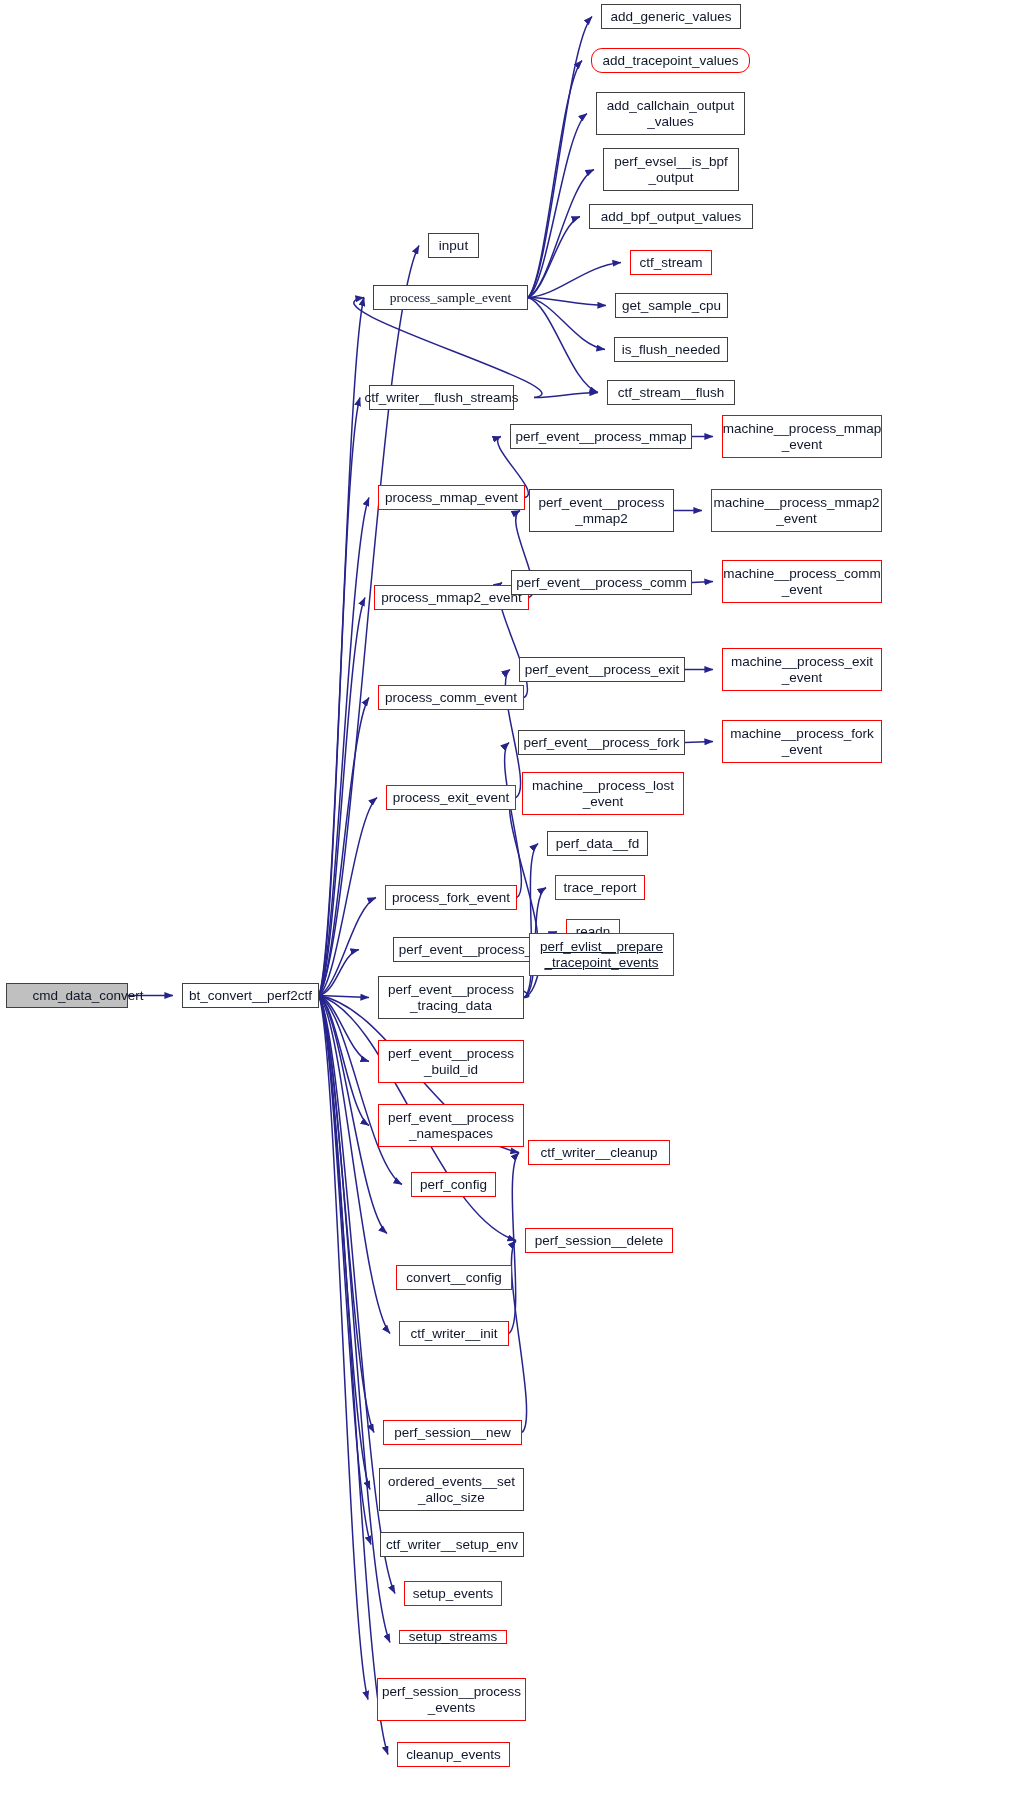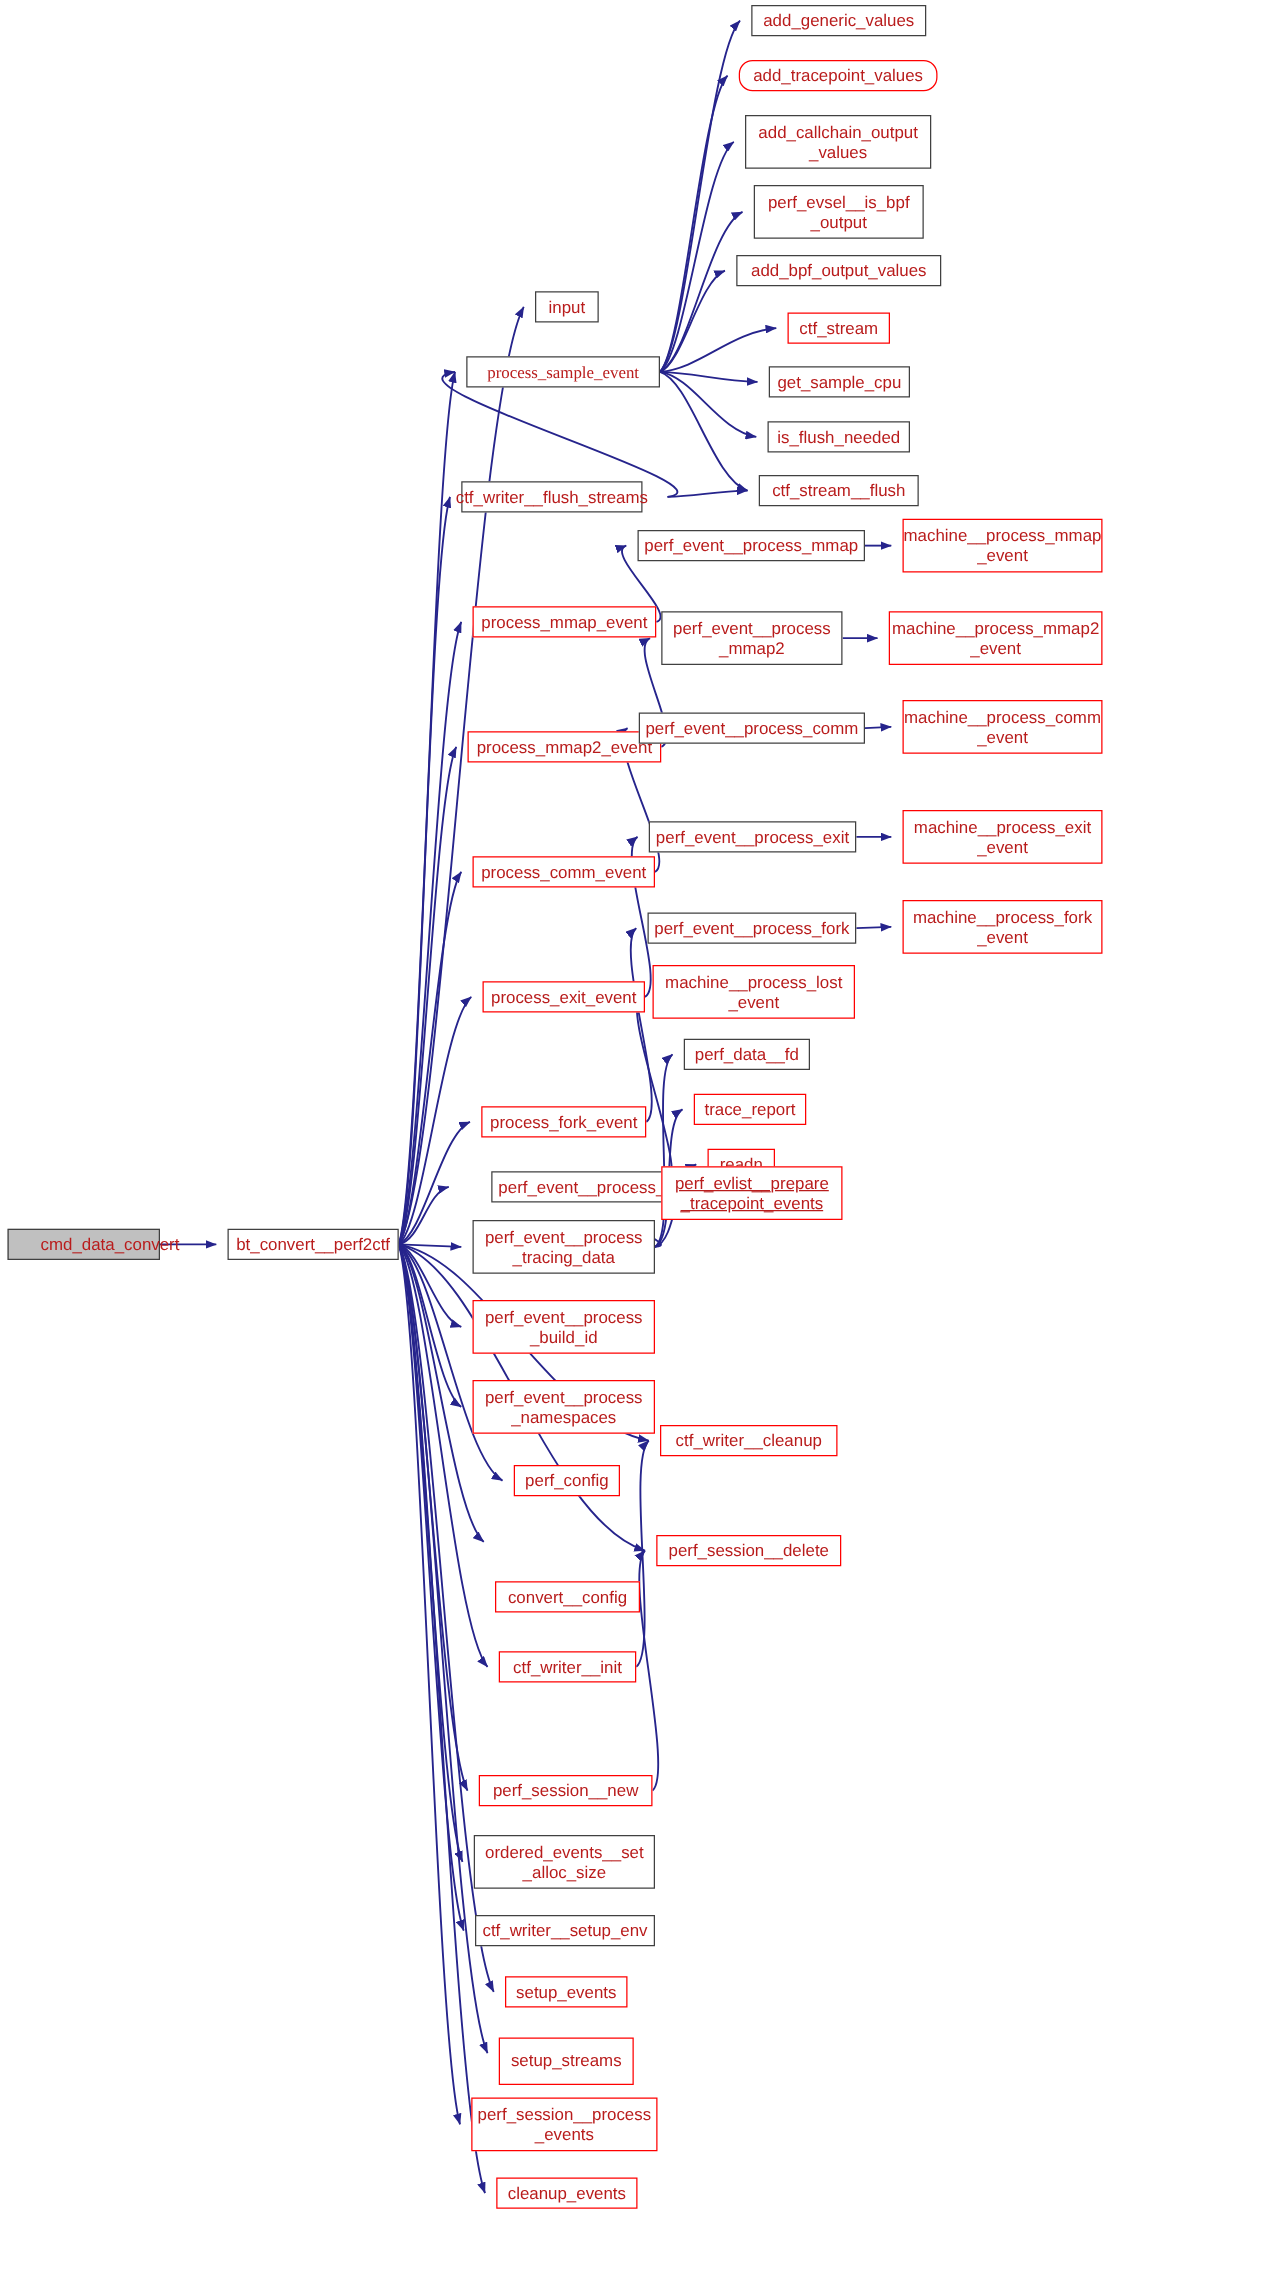--- a/index.html
+++ b/index.html
@@ -2,21 +2,21 @@
 <html><head>
 <meta charset="utf-8">
 <style>
   html,body{margin:0;padding:0;background:#ffffff;}
   body{width:1013px;height:1817px;position:relative;
        font-family:"Liberation Sans","DejaVu Sans",sans-serif;}
   #canvas{position:absolute;left:0;top:0;width:1013px;height:1817px;overflow:hidden;}
   svg#edges{position:absolute;left:0;top:0;width:1013px;height:1817px;pointer-events:none;}
   .node{position:absolute;box-sizing:border-box;display:flex;align-items:center;
         justify-content:center;text-align:center;line-height:1.12;
-        font-size:13.5px;color:#b91c1c;background:#ffffff;white-space:pre-line;}
+        font-size:13.5px;color:#0f172a;background:#ffffff;white-space:pre-line;}
   .node.black{border:1.4px solid #404040;}
   .node.red{border:1.4px solid #ff0000;}
   .node.root{border:1.4px solid #404040;background:#c0c0c0;padding-left:42px;}
   .node span{display:block;padding:0 4px;}
 </style>
 </head>
 <body>
 
 <div id="canvas">
   <svg id="edges" viewBox="0 0 1013 1817">
@@ -100,21 +100,21 @@
       <div class="node red" style="left: 378px; top: 1104px; width: 146px; height: 43px;"><span>perf_event__process
 _namespaces</span></div>
       <div class="node red" style="left: 411px; top: 1172px; width: 85px; height: 25px;"><span>perf_config</span></div>
       <div class="node red" style="left: 396px; top: 1221px; width: 116px; height: 25px; margin-top: 44px;"><span>convert__config</span></div>
       <div class="node red" style="left: 399px; top: 1321px; width: 110px; height: 25px;"><span>ctf_writer__init</span></div>
       <div class="node red" style="left: 383px; top: 1420px; width: 139px; height: 25px;"><span>perf_session__new</span></div>
       <div class="node black" style="left: 379px; top: 1468px; width: 145px; height: 43px;"><span>ordered_events__set
 _alloc_size</span></div>
       <div class="node black" style="left: 380px; top: 1532px; width: 144px; height: 25px;"><span>ctf_writer__setup_env</span></div>
       <div class="node red" style="left: 404px; top: 1581px; width: 98px; height: 25px;"><span>setup_events</span></div>
-      <div class="node red" style="left: 399px; top: 1630px; width: 108px; height: 38px; align-items: center;"><span>setup_streams</span></div>
+      <div class="node red" style="left: 399px; top: 1630px; width: 108px; height: 14px; align-items: center;"><span>setup_streams</span></div>
       <div class="node red" style="left: 377px; top: 1678px; width: 149px; height: 43px;"><span>perf_session__process
 _events</span></div>
       <div class="node red" style="left: 397px; top: 1742px; width: 113px; height: 25px;"><span>cleanup_events</span></div>
       <div class="node black" style="left: 601px; top: 4px; width: 140px; height: 25px;"><span>add_generic_values</span></div>
       <div class="node red" style="left: 591px; top: 48px; width: 159px; height: 25px; border-radius: 11px;"><span>add_tracepoint_values</span></div>
       <div class="node black" style="left: 596px; top: 92px; width: 149px; height: 43px;"><span>add_callchain_output
 _values</span></div>
       <div class="node black" style="left: 603px; top: 148px; width: 136px; height: 43px;"><span>perf_evsel__is_bpf
 _output</span></div>
       <div class="node black" style="left: 589px; top: 204px; width: 164px; height: 25px;"><span>add_bpf_output_values</span></div>

